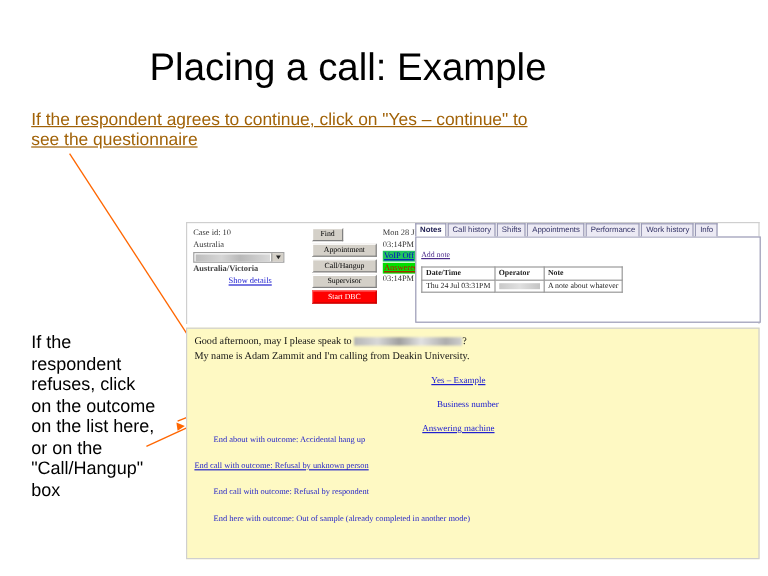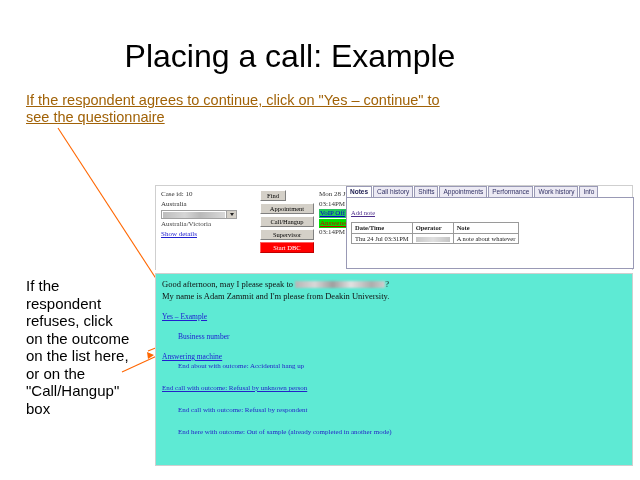--- a/index.html
+++ b/index.html
@@ -38,41 +38,41 @@
   .app-top{
     position:absolute;left:155px;top:185px;width:478px;height:85px;
     background:#ffffff;border:1px solid #cfcfcf;border-bottom:none;
     box-sizing:border-box;
     font-family:"Liberation Serif", serif;
   }
   .app-top-left{
     position:absolute;left:5px;top:4px;width:95px;
     font-size:7px;line-height:9.5px;color:#333;
   }
-  .muted-line{color:#444;}
+  .muted-line{color:#444;font-weight:bold;}
   .sel-wrap{
     position:relative;width:76px;height:9px;margin:1px 0 1px 0;
     border:1px solid #a0a0a0;background:#fff;box-sizing:border-box;
   }
   .sel-redact{
     position:absolute;left:1px;top:1px;width:62px;height:6px;
     background:linear-gradient(90deg,#bdbdbd,#d6d6d6 35%,#b9b9b9 60%,#d9d9d9 100%);
     filter:blur(0.6px);
   }
   .sel-arrow{
     position:absolute;right:0;top:0;width:9px;height:7px;
     border-left:1px solid #a0a0a0;background:#d4d0c8;
     display:flex;align-items:center;justify-content:center;
   }
   .sel-arrow i{
     display:block;width:0;height:0;
     border-left:2px solid transparent;border-right:2px solid transparent;
     border-top:3px solid #222;
   }
-  .lnk{color:#2020d0;text-decoration:underline;cursor:pointer;}
+  .lnk{color:#2020d0;text-decoration:underline;cursor:pointer;text-align:center;}
   .lnk-v{color:#4b2a8a;text-decoration:underline;cursor:pointer;}
 
   
   .btn-col{position:absolute;left:104px;top:4px;width:56px;}
   .appbtn{
     display:block;width:54px;height:11px;margin-bottom:2px;
     background:#d4d0c8;border:1px solid #808080;
     border-top-color:#fff;border-left-color:#fff;
     font-size:6.5px;line-height:10px;text-align:center;color:#000;
     box-sizing:border-box;font-family:"Liberation Serif", serif;
@@ -116,21 +116,21 @@
   .ntable th{font-weight:bold;}
   .op-redact{
     display:inline-block;width:34px;height:5px;
     background:linear-gradient(90deg,#c9c9c9,#e0e0e0,#c4c4c4);
     filter:blur(0.5px);vertical-align:middle;
   }
 
   
   .app-bottom{
     position:absolute;left:155px;top:273px;width:478px;height:193px;
-    background:#5eead4;border:1px solid #cfcfcf;box-sizing:border-box;
+    background:#fef9c3;border:1px solid #cfcfcf;box-sizing:border-box;
     font-family:"Liberation Serif", serif;
   }
   .greeting{
     position:absolute;left:6px;top:5px;width:330px;
     font-size:8.5px;line-height:11.5px;color:#111;
   }
   .name-redact{
     display:inline-block;width:90px;height:7px;vertical-align:-1px;
     background:linear-gradient(90deg,#b5b5b5 0%,#d8d8d8 22%,#9f9f9f 42%,#e2e2e2 62%,#adadad 85%,#cfcfcf 100%);
     filter:blur(0.8px);
@@ -218,21 +218,21 @@
         </tbody>
           </table>
       </div>
     </div>
   </div>
 
   <div class="app-bottom">
 
     <div class="greeting">
       <div><span>Good afternoon, may I please speak to </span><span class="name-redact"></span><span>?</span></div>
-      <div>My name is Adam Zammit and I'm please from Deakin University.</div>
+      <div>My name is Adam Zammit and I'm calling from Deakin University.</div>
     </div>
 
     <div class="linklist">
       <span class="ll lnk u">Yes – Example</span>
       <span class="ll lnk nu">Business number</span>
       <span class="ll lnk u">Answering machine</span>
     </div>
 
     <div class="outcomes">
       <span class="ol nu">End about with outcome: Accidental hang up</span>

